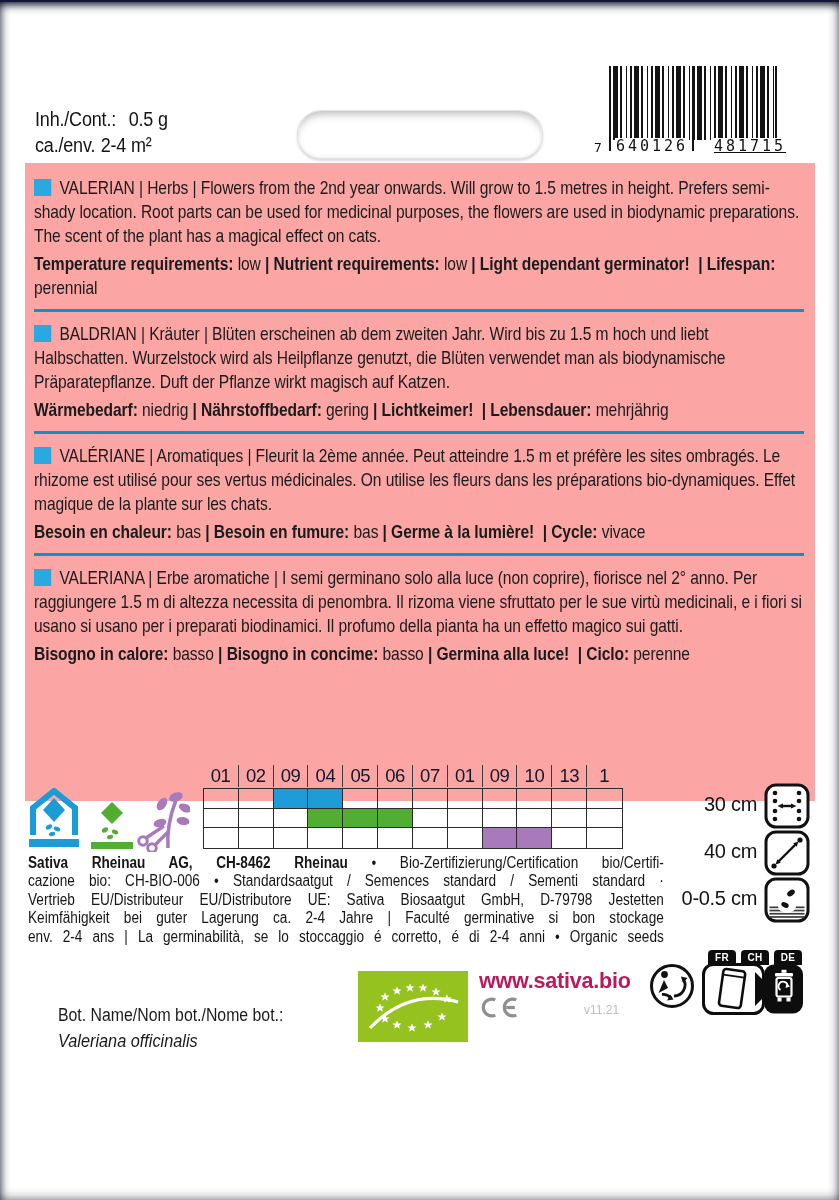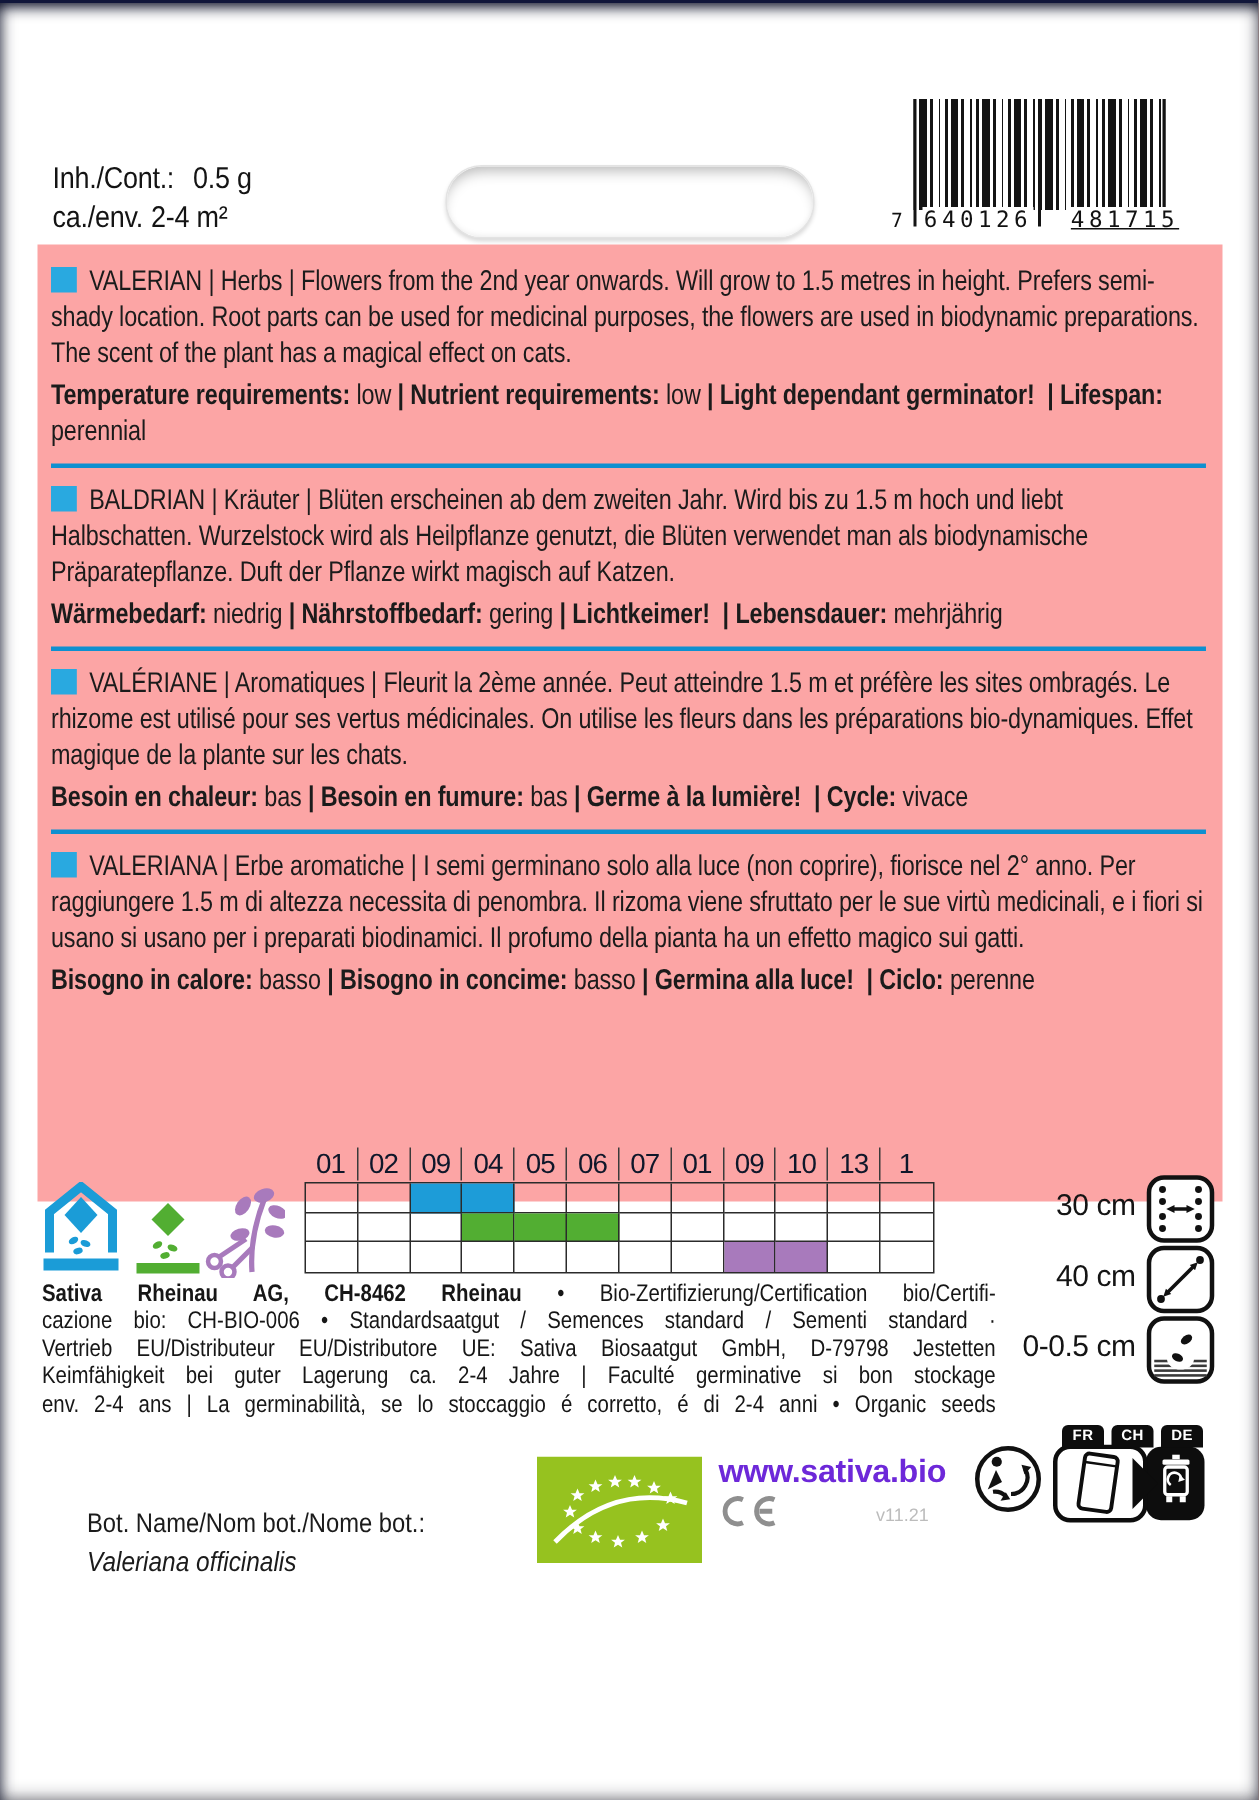--- a/index.html
+++ b/index.html
@@ -42,21 +42,21 @@
   
   .licon{position:absolute;}
   .sp-label{position:absolute;width:130px;text-align:right;font-size:20px;letter-spacing:-.3px;color:#141414;}
   .sp-icon{position:absolute;left:764px;}
   
   .company{position:absolute;left:28px;top:854px;width:748px;transform:scaleX(.85);transform-origin:0 0;
            font-size:16px;line-height:18.4px;color:#161616;}
   .co-line{text-align:justify;text-align-last:justify;}
   
   .eulogo{position:absolute;left:358px;top:971px;}
-  .website{position:absolute;left:479px;top:969px;font-size:21.5px;font-weight:700;color:#6d28d9;letter-spacing:-.2px;}
+  .website{position:absolute;left:479px;top:969px;font-size:21.5px;font-weight:700;color:#be185d;letter-spacing:-.2px;}
   .ce{position:absolute;left:480px;top:997px;}
   .version{position:absolute;left:584px;top:1003px;font-size:12px;color:#bcbcbc;}
   .botblock{position:absolute;left:58px;top:1002px;width:300px;transform:scaleX(.88);transform-origin:0 0;
             font-size:18px;line-height:26px;color:#1b1b1b;}
   .botname{font-style:italic;font-size:18.5px;}
   .triman{position:absolute;left:648px;top:962px;}
   .frchde{position:absolute;left:702px;top:950px;width:102px;}
   .rtabs{display:flex;gap:5px;padding-left:6px;position:relative;z-index:2;}
   .rtab{width:28px;height:15px;background:#0d0d0d;border-radius:4px 4px 0 0;color:#fff;font-size:10px;font-weight:700;
         text-align:center;line-height:15px;letter-spacing:.3px;}

